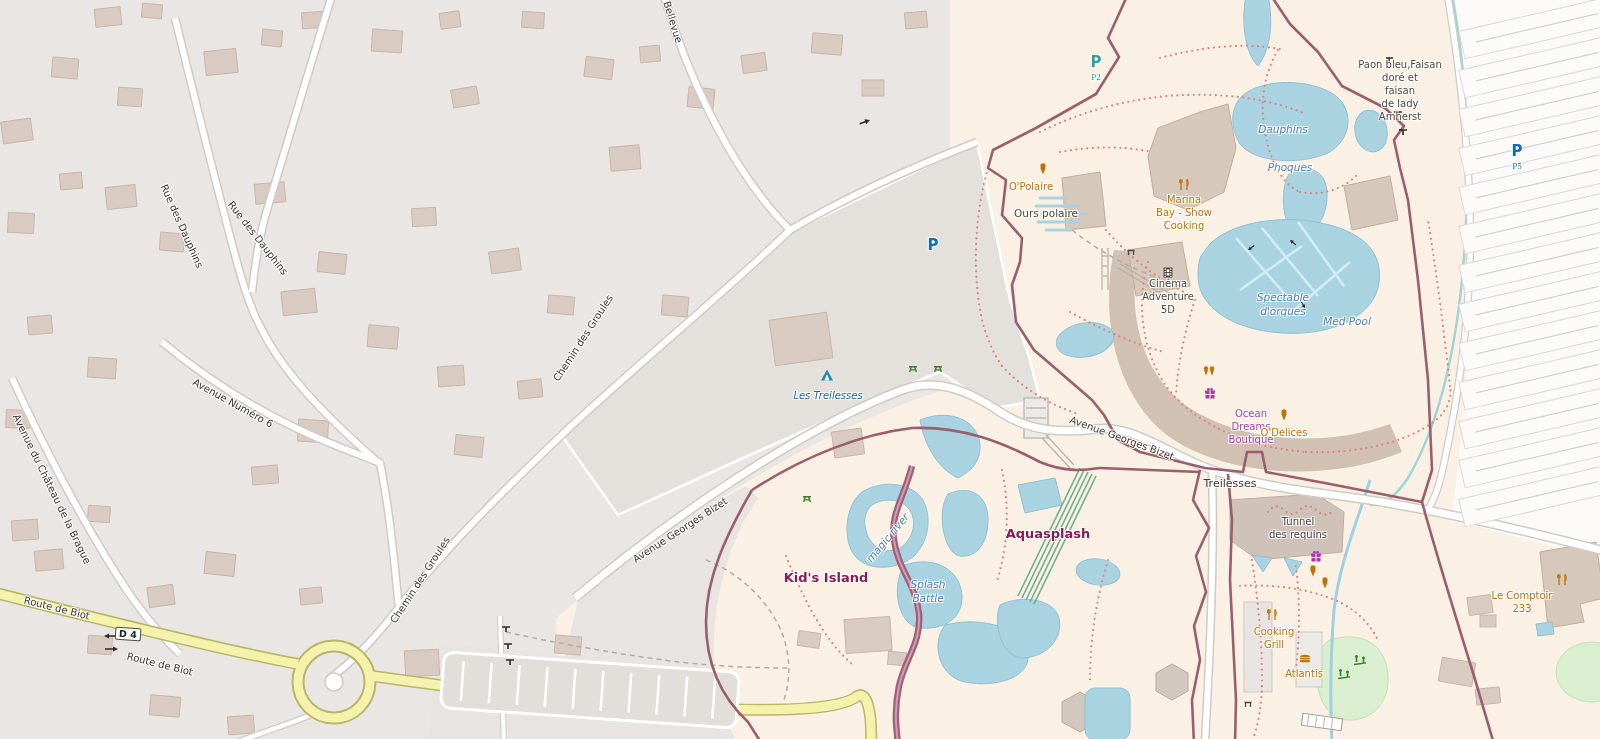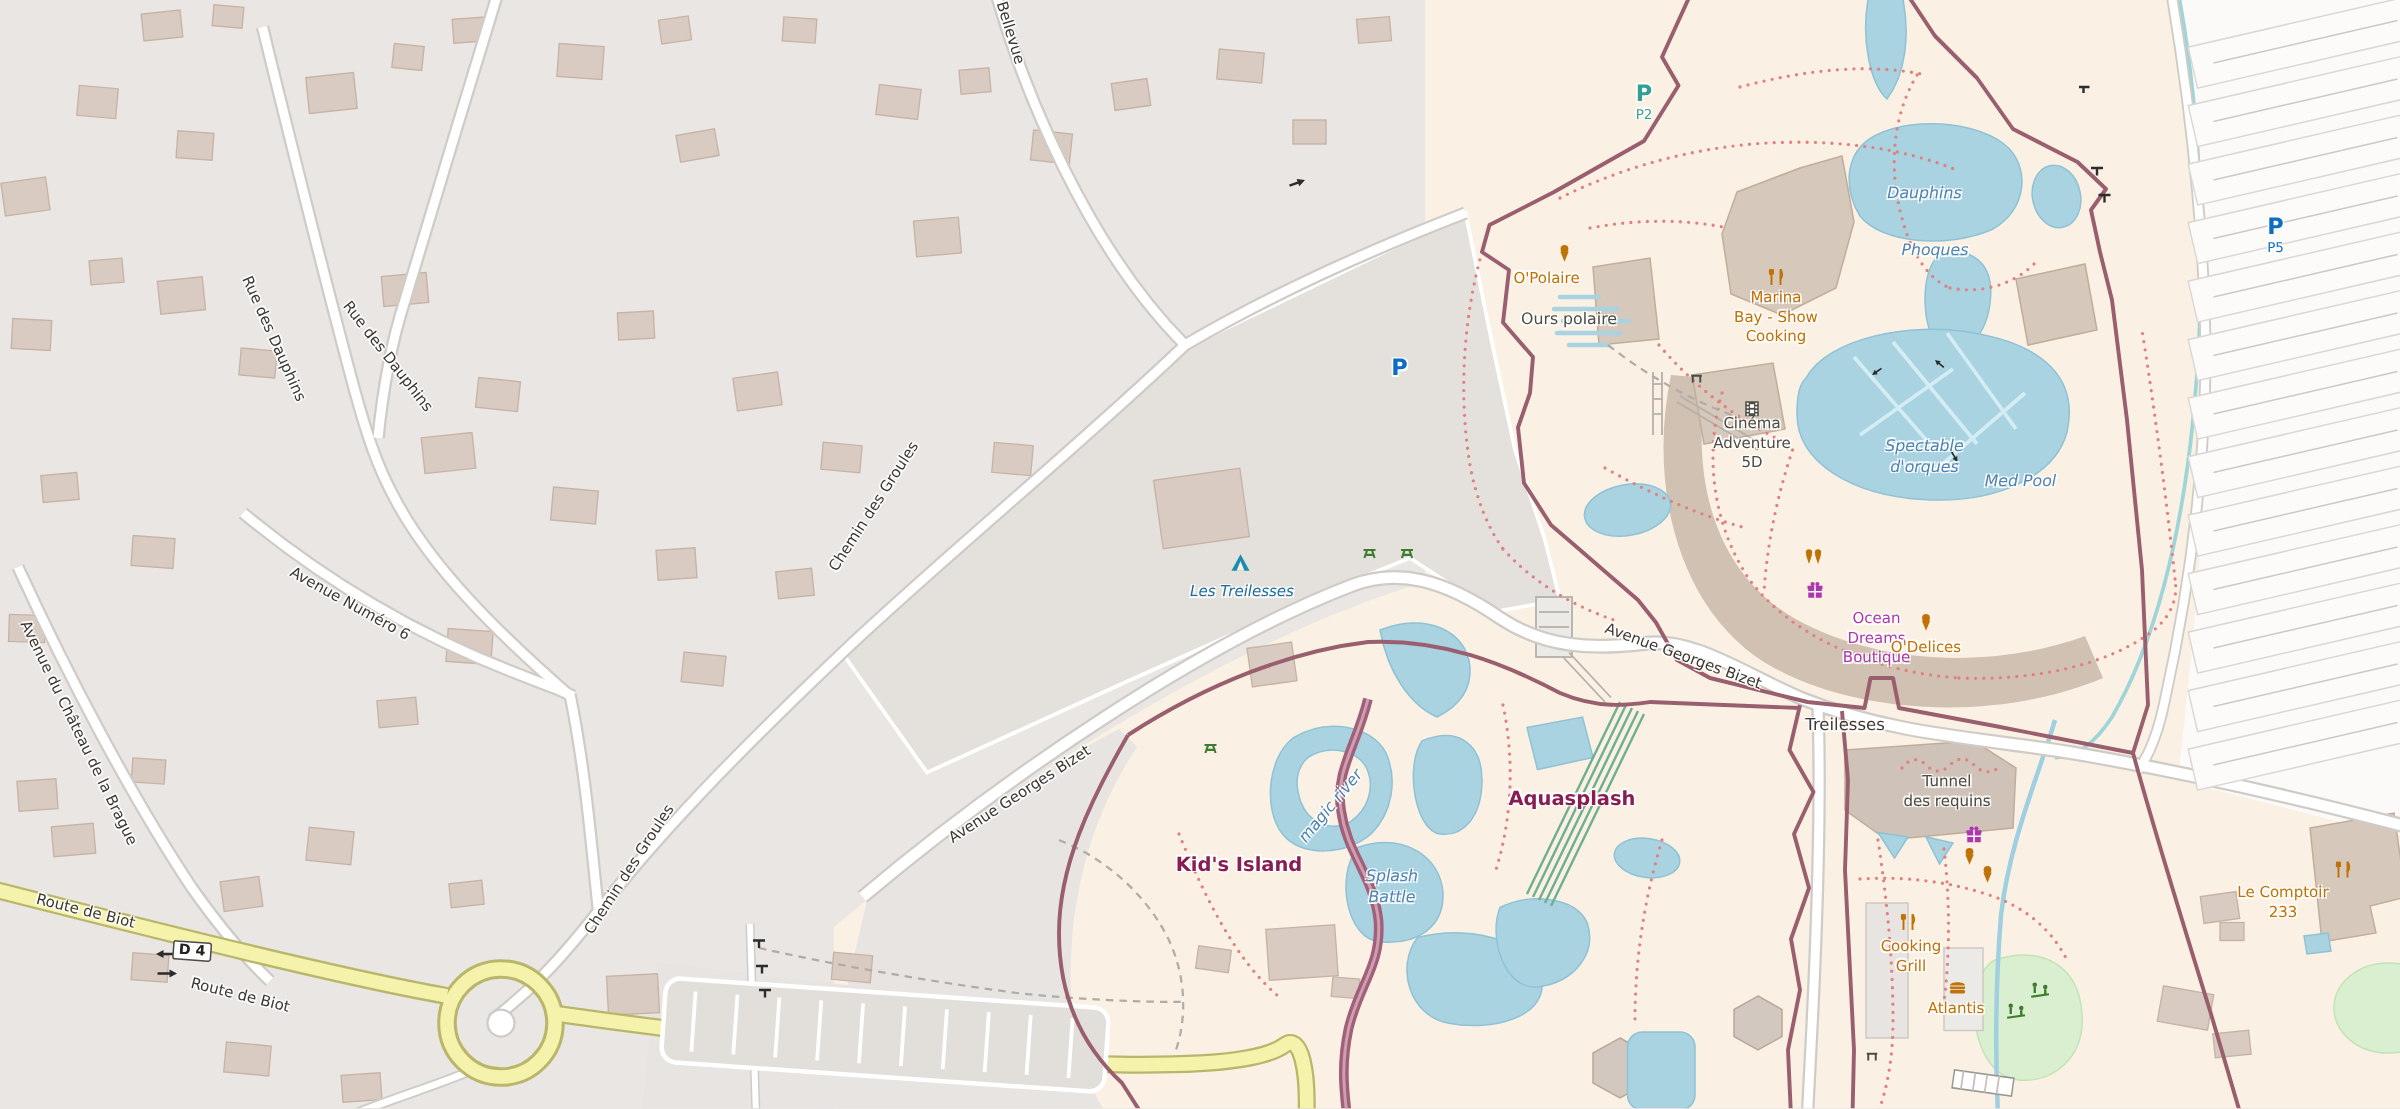--- a/index.html
+++ b/index.html
@@ -9,21 +9,21 @@
        text-align:center;white-space:pre-line;pointer-events:none;
        text-shadow:-1px -1px 0 rgba(255,255,255,.9),1px -1px 0 rgba(255,255,255,.9),-1px 1px 0 rgba(255,255,255,.9),1px 1px 0 rgba(255,255,255,.9);}
   .st{white-space:nowrap;color:#3b3833;}
   .wl{color:#5083b3;font-style:italic;font-size:10.5px;}
   .poi{color:#bf7207;}
   .shop{color:#ac39ac;margin-left:40px;}
   .camp{color:#1a6d9e;font-style:italic;}
   .dk{color:#4c4c44;}
   .attr{color:#871d52;font-weight:700;font-size:13px;white-space:nowrap;}
   .pbig{font-weight:700;font-size:15px;color:#0d6cc4;}
-  .psub{font-size:9px;color:#0d6cc4;}
+  .psub{font-size:9px;color:#0d6cc4;font-family:Liberation Serif, serif;}
   .teal{color:#33a095;}
   .badge{position:absolute;transform:translate(-50%,-50%) rotate(4deg);background:#fdfdfb;border:1.4px solid #4a4a4a;
          border-radius:2px;font:bold 9.5px "DejaVu Sans",sans-serif;padding:0 3px;color:#222;white-space:nowrap;}
   .micon{position:absolute;transform:translate(-50%,-50%);pointer-events:none;}
 </style>
 </head>
 <body>
 
 <div id="map">
 <svg id="base" width="1600" height="739" viewBox="0 0 1600 739">
@@ -368,20 +368,25 @@
   <div class="lbl st" style="left:52px;top:489px;transform:translate(-50%,-50%) rotate(64deg)">Avenue du Château de la Brague</div>
   <div class="lbl st" style="left:57px;top:608px;transform:translate(-50%,-50%) rotate(14deg)">Route de Biot</div>
   <div class="lbl st" style="left:160px;top:664px;transform:translate(-50%,-50%) rotate(14deg)">Route de Biot</div>
   <div class="lbl st" style="left:583px;top:338px;transform:translate(-50%,-50%) rotate(-57deg)">Chemin des Groules</div>
   <div class="lbl st" style="left:420px;top:580px;transform:translate(-50%,-50%) rotate(-57deg)">Chemin des Groules</div>
   <div class="lbl st" style="left:680px;top:530px;transform:translate(-50%,-50%) rotate(-33deg)">Avenue Georges Bizet</div>
   <div class="lbl st" style="left:1122px;top:438px;transform:translate(-50%,-50%) rotate(20deg)">Avenue Georges Bizet</div>
   <div class="lbl st" style="left:1230px;top:484px;font-size:11px">Treilesses</div>
   <div class="badge" style="left:128px;top:634px">D 4</div>
 
+  <div class="lbl dk" style="left:1400px;top:90px;width:94px">Paon bleu,Faisan
+doré et
+faisan
+de lady
+Amherst</div>
   <div class="lbl poi" style="left:1031px;top:186px">O'Polaire</div>
   <div class="lbl dk" style="left:1046px;top:214px;font-size:10.5px">Ours polaire</div>
   <div class="lbl poi" style="left:1184px;top:212px">Marina
 Bay - Show
 Cooking</div>
   <div class="lbl dk" style="left:1168px;top:296px">Cinéma
 Adventure
 5D</div>
   <div class="lbl shop" style="left:1211px;top:426px">Ocean
 Dreams

